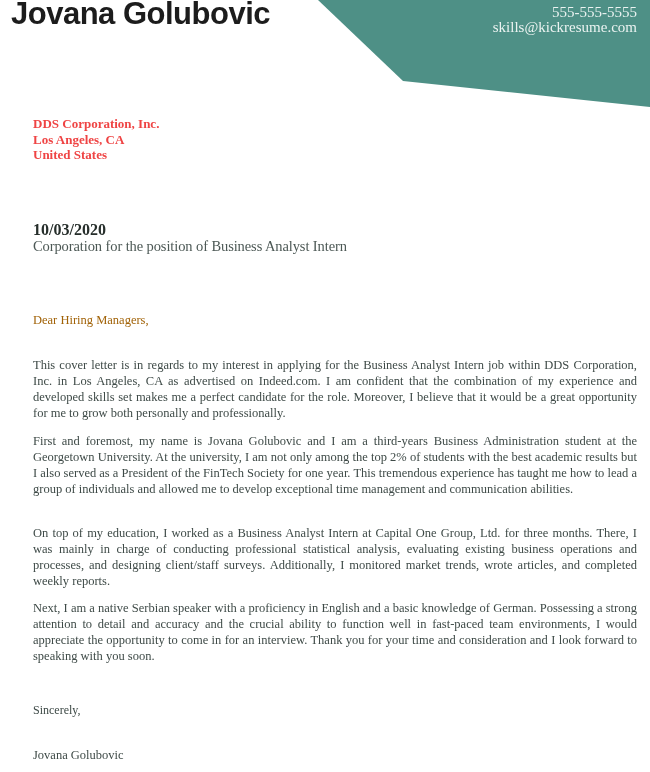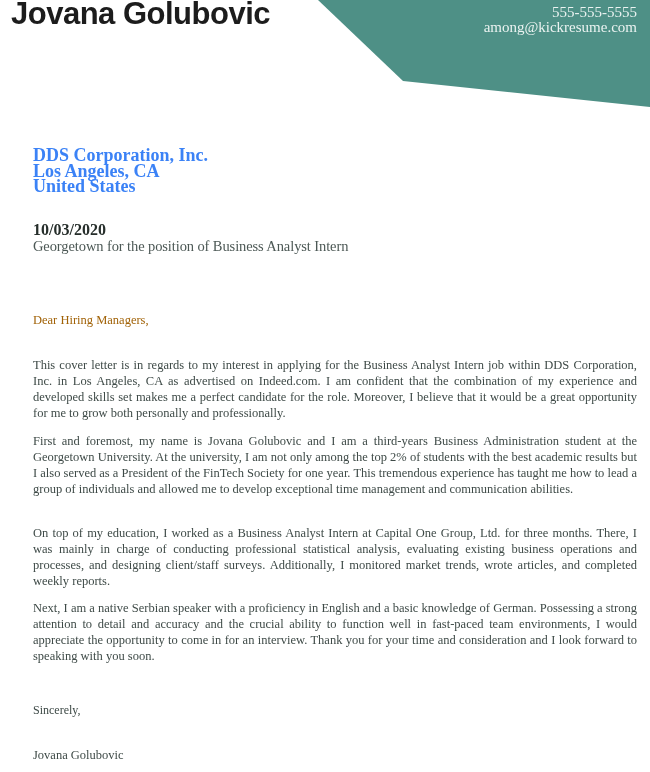--- a/index.html
+++ b/index.html
@@ -37,25 +37,24 @@
     position: absolute;
     top: 5px; right: 13px;
     text-align: right;
     font-size: 15px;
     line-height: 15px;
     color: #ebf3f1;
   }
   .recipient {
     position: absolute;
     left: 33px; top: 116px;
-    font-size: 18px;
+    font-size: 13px;
     line-height: 15.6px;
     font-weight: 700;
-    color: #3b82f6;
-    margin-top: 32px;
+    color: #ef4444;
   }
   .date {
     position: absolute;
     left: 33px; top: 223px;
     font-size: 16px;
     line-height: 14px;
     font-weight: 700;
     color: #262e2b;
   }
   .subject {
@@ -106,32 +105,32 @@
 <body>
 
 <div class="page">
 
   <div class="header-shape"></div>
 
   <h1 class="name">Jovana Golubovic</h1>
 
   <div class="contact">
     <div>555-555-5555</div>
-    <div>among@kickresume.com</div>
+    <div>skills@kickresume.com</div>
   </div>
 
   <div class="recipient">
     <div>DDS Corporation, Inc.</div>
     <div>Los Angeles, CA</div>
     <div>United States</div>
   </div>
 
   <div class="date">10/03/2020</div>
 
-  <div class="subject">Georgetown for the position of Business Analyst Intern</div>
+  <div class="subject">Corporation for the position of Business Analyst Intern</div>
 
   <div class="salutation">Dear Hiring Managers,</div>
 
   <p class="para p1">This cover letter is in regards to my interest in applying for the Business Analyst Intern job within DDS Corporation, Inc. in Los Angeles, CA as advertised on Indeed.com. I am confident that the combination of my experience and developed skills set makes me a perfect candidate for the role. Moreover, I believe that it would be a great opportunity for me to grow both personally and professionally.</p>
 
   <p class="para p2">First and foremost, my name is Jovana Golubovic and I am a third-years Business Administration student at the Georgetown University. At the university, I am not only among the top 2% of students with the best academic results but I also served as a President of the FinTech Society for one year. This tremendous experience has taught me how to lead a group of individuals and allowed me to develop exceptional time management and communication abilities.</p>
 
   <p class="para p3">On top of my education, I worked as a Business Analyst Intern at Capital One Group, Ltd. for three months. There, I was mainly in charge of conducting professional statistical analysis, evaluating existing business operations and processes, and designing client/staff surveys. Additionally, I monitored market trends, wrote articles, and completed weekly reports.</p>
 
   <p class="para p4">Next, I am a native Serbian speaker with a proficiency in English and a basic knowledge of German. Possessing a strong attention to detail and accuracy and the crucial ability to function well in fast-paced team environments, I would appreciate the opportunity to come in for an interview. Thank you for your time and consideration and I look forward to speaking with you soon.</p>

